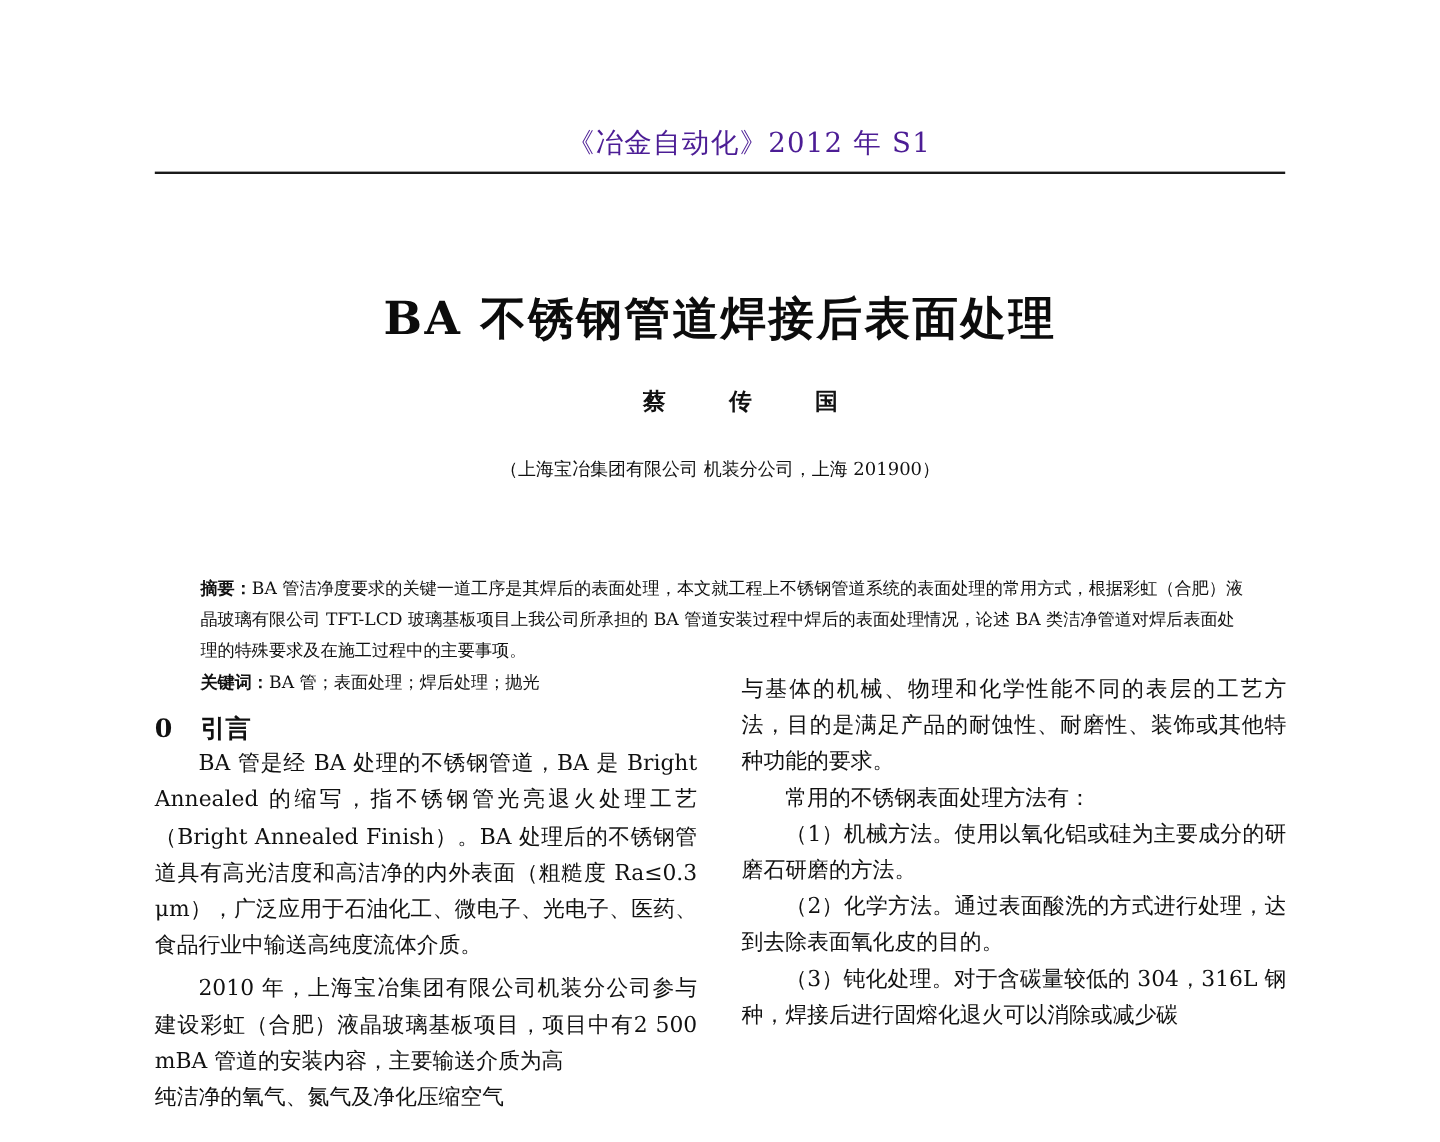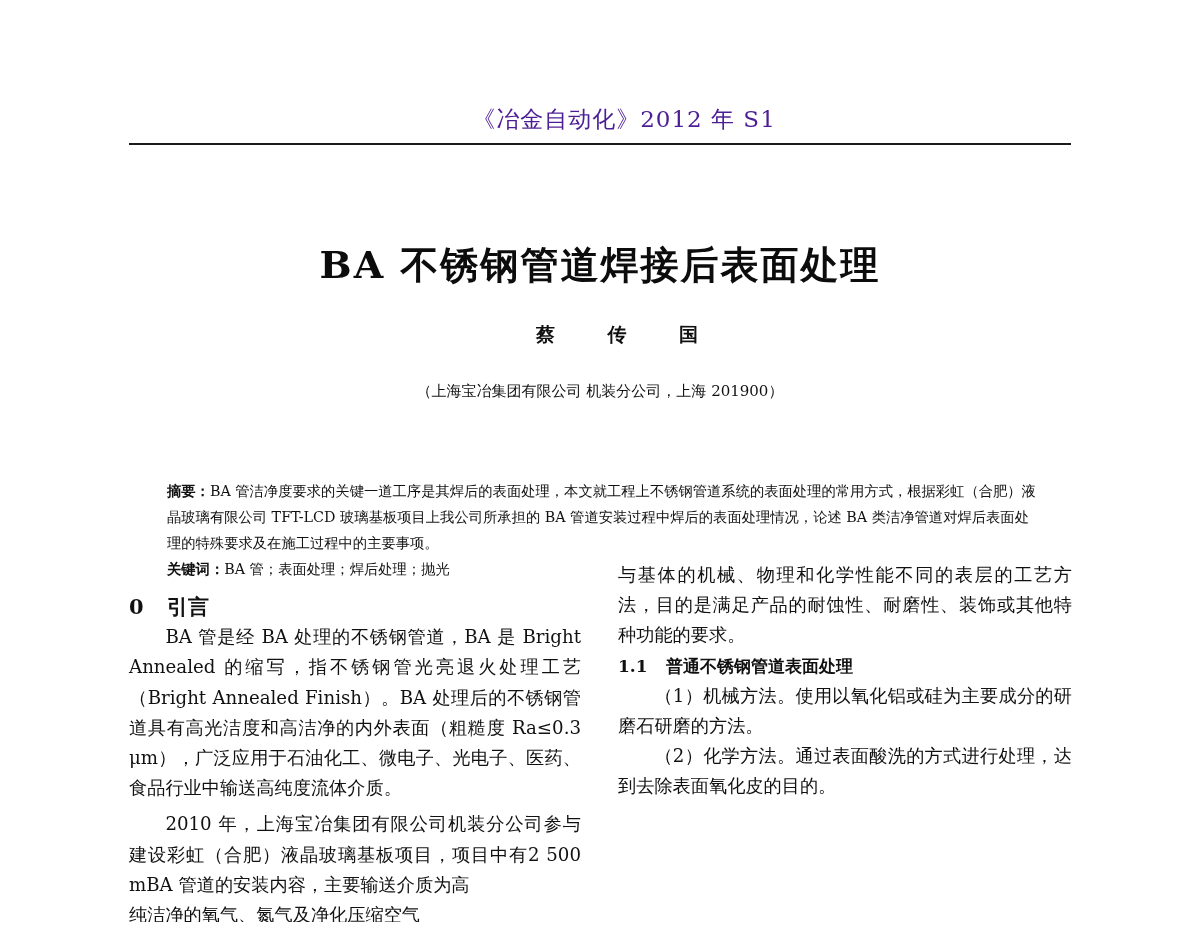--- a/index.html
+++ b/index.html
@@ -63,16 +63,17 @@
 
 <div class="abs col col-left">
   <div class="h1"><span class="num">0</span><span>引言</span></div>
   <p class="indent">BA 管是经 BA 处理的不锈钢管道，BA 是 Bright Annealed 的缩写，指不锈钢管光亮退火处理工艺（Bright Annealed Finish）。BA 处理后的不锈钢管道具有高光洁度和高洁净的内外表面（粗糙度 Ra≤0.3 μm），广泛应用于石油化工、微电子、光电子、医药、食品行业中输送高纯度流体介质。</p>
   <p class="indent gap">2010 年，上海宝冶集团有限公司机装分公司参与建设彩虹（合肥）液晶玻璃基板项目，项目中有2 500 mBA 管道的安装内容，主要输送介质为高</p>
   <p class="cut">纯洁净的氧气、氮气及净化压缩空气</p>
 </div>
 
 <div class="abs col col-right">
   <p>与基体的机械、物理和化学性能不同的表层的工艺方法，目的是满足产品的耐蚀性、耐磨性、装饰或其他特种功能的要求。</p>
-  <div class="h2"><span class="num">1.1</span><span>普通不锈钢管道表面处理</span></div>
+  <p class="indent">常用的不锈钢表面处理方法有：</p>
   <p class="indent">（1）机械方法。使用以氧化铝或硅为主要成分的研磨石研磨的方法。</p>
   <p class="indent">（2）化学方法。通过表面酸洗的方式进行处理，达到去除表面氧化皮的目的。</p>
+  <p class="indent">（3）钝化处理。对于含碳量较低的 304，316L 钢种，焊接后进行固熔化退火可以消除或减少碳</p>
 </div>
 
 </body></html>

